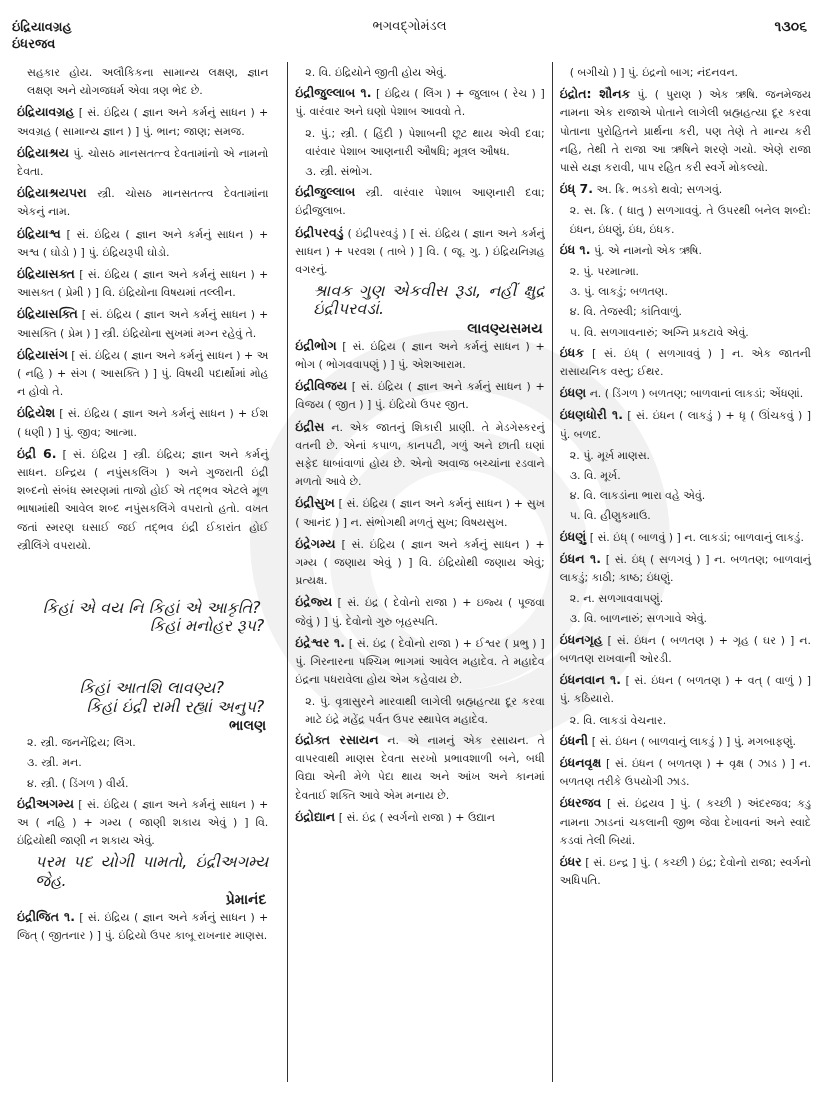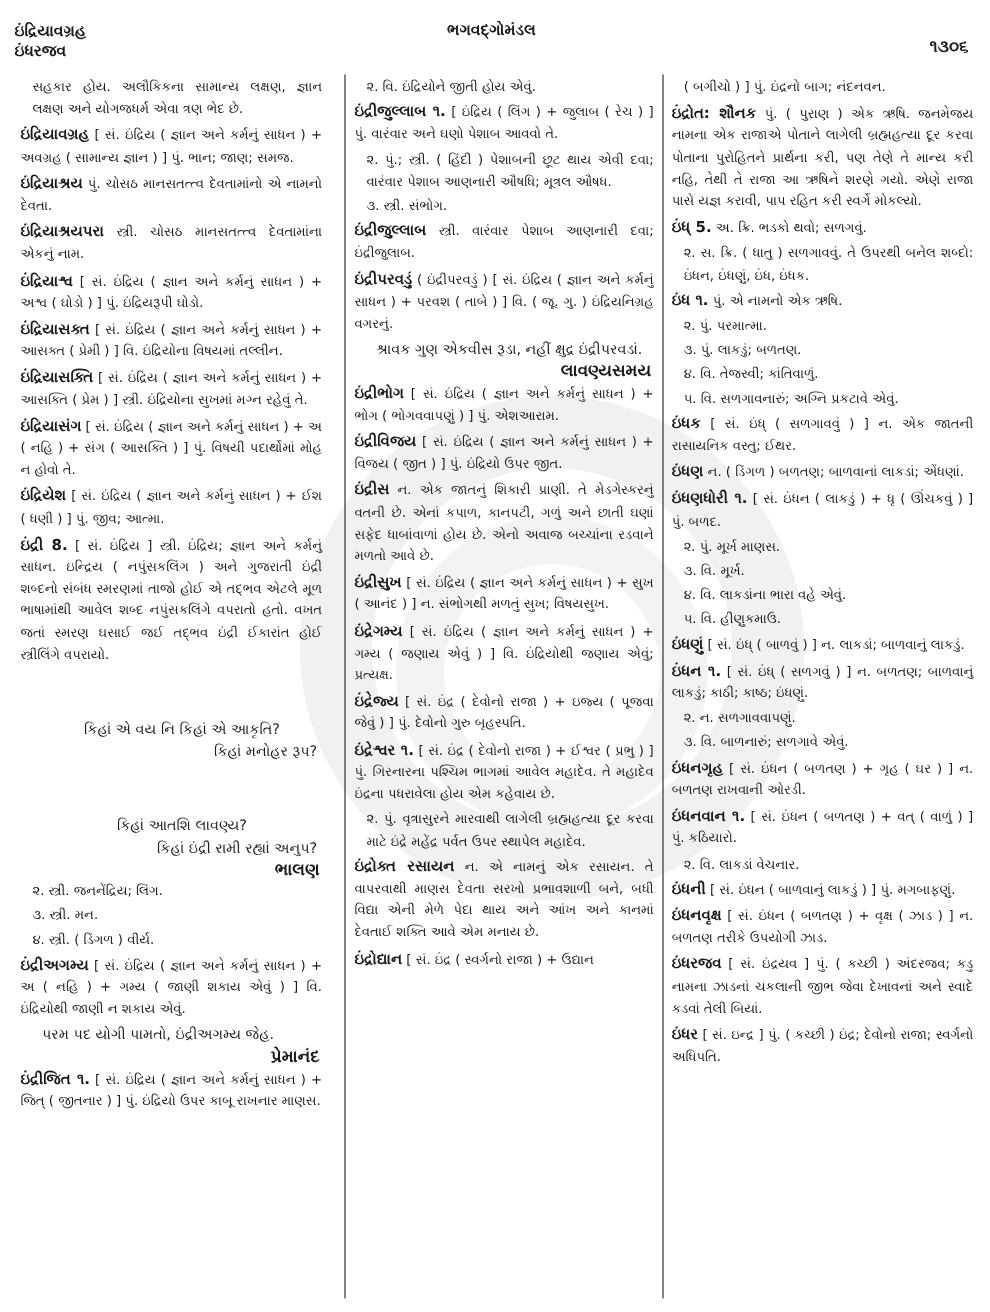--- a/index.html
+++ b/index.html
@@ -12,36 +12,36 @@
     border-radius: 50%; border: 60px solid #f1f1f1; box-sizing: border-box; z-index: 0;
   }
   .watermark2 {
     position: absolute; left: 330px; top: 430px; width: 260px; height: 260px;
     border-radius: 50%; border: 40px solid #f3f3f3; box-sizing: border-box; z-index: 0;
   }
   .header {
     position: absolute; top: 18px; left: 12px; right: 18px; height: 36px; z-index: 1;
   }
   .hdr-left { position: absolute; left: 0; top: 0; font-weight: bold; font-size: 13px; line-height: 17px; }
-  .hdr-center { position: absolute; left: 0; right: 0; top: 0; text-align: center; font-weight: bold; font-size: 13px; }
-  .hdr-right { position: absolute; right: 0; top: 13px; font-weight: bold; font-size: 14px; text-align: center; }
+  .hdr-center { position: absolute; left: 0; right: 0; top: 0; text-align: center; font-weight: normal; font-size: 13px; }
+  .hdr-right { position: absolute; right: 0; top: 0; font-weight: bold; font-size: 14px; text-align: center; }
   .columns {
     position: absolute; top: 62px; left: 10px; width: 808px; height: 1020px;
     display: flex; z-index: 1; justify-content: center;
   }
   .col {
     width: 269px; box-sizing: border-box; padding: 2px 7px 0 7px;
     font-size: 11px; line-height: 18.2px; text-align: justify;
   }
   .col.mid { border-left: 1.5px solid #333; border-right: 1.5px solid #333; margin-left: 12px; }
   .entry { margin-bottom: 3px; }
   .cont { padding-left: 10px; }
   .hw { font-weight: bold; font-size: 12.5px; }
   .sense { padding-left: 10px; margin-bottom: 2px; }
-  .quote { font-size: 12px; padding-left: 18px; }
+  .quote { font-size: 16px; padding-left: 18px; font-style: italic; }
   .quote.r { text-align: right; padding-right: 4px; }
   .quote.c { text-align: center; margin-top: 44px; }
   .src { text-align: right; font-size: 14px; padding-right: 2px; font-weight: bold; }
 </style>
 </head>
 <body>
 
 <div class="watermark"></div>
 <div class="watermark2"></div>
 
@@ -60,21 +60,21 @@
     <div class="entry cont">સહકાર હોય. અલૌકિકના સામાન્ય લક્ષણ, જ્ઞાન લક્ષણ અને યોગજધર્મ એવા ત્રણ ભેદ છે.</div>
 
     <div class="entry"><span class="hw">ઇંદ્રિયાવગ્રહ</span> <span>[ સં. ઇંદ્રિય ( જ્ઞાન અને કર્મનું સાધન ) + અવગ્રહ ( સામાન્ય જ્ઞાન ) ] પું. ભાન; જાણ; સમજ.</span></div>
     <div class="entry"><span class="hw">ઇંદ્રિયાશ્રય</span> <span>પું. ચોસઠ માનસતત્ત્વ દેવતામાંનો એ નામનો દેવતા.</span></div>
     <div class="entry"><span class="hw">ઇંદ્રિયાશ્રયપરા</span> <span>સ્ત્રી. ચોસઠ માનસતત્ત્વ દેવતામાંના એકનું નામ.</span></div>
     <div class="entry"><span class="hw">ઇંદ્રિયાશ્વ</span> <span>[ સં. ઇંદ્રિય ( જ્ઞાન અને કર્મનું સાધન ) + અશ્વ ( ઘોડો ) ] પું. ઇંદ્રિયરૂપી ઘોડો.</span></div>
     <div class="entry"><span class="hw">ઇંદ્રિયાસક્ત</span> <span>[ સં. ઇંદ્રિય ( જ્ઞાન અને કર્મનું સાધન ) + આસક્ત ( પ્રેમી ) ] વિ. ઇંદ્રિયોના વિષયમાં તલ્લીન.</span></div>
     <div class="entry"><span class="hw">ઇંદ્રિયાસક્તિ</span> <span>[ સં. ઇંદ્રિય ( જ્ઞાન અને કર્મનું સાધન ) + આસક્તિ ( પ્રેમ ) ] સ્ત્રી. ઇંદ્રિયોના સુખમાં મગ્ન રહેવું તે.</span></div>
     <div class="entry"><span class="hw">ઇંદ્રિયાસંગ</span> <span>[ સં. ઇંદ્રિય ( જ્ઞાન અને કર્મનું સાધન ) + અ ( નહિ ) + સંગ ( આસક્તિ ) ] પું. વિષયી પદાર્થોમાં મોહ ન હોવો તે.</span></div>
     <div class="entry"><span class="hw">ઇંદ્રિયેશ</span> <span>[ સં. ઇંદ્રિય ( જ્ઞાન અને કર્મનું સાધન ) + ઈશ ( ધણી ) ] પું. જીવ; આત્મા.</span></div>
-    <div class="entry"><span class="hw">ઇંદ્રી 8.</span> <span>[ સં. ઇંદ્રિય ] સ્ત્રી. ઇંદ્રિય; જ્ઞાન અને કર્મનું સાધન. ઇન્દ્રિય ( નપુંસકલિંગ ) અને ગુજરાતી ઇંદ્રી શબ્દનો સંબંધ સ્મરણમાં તાજો હોઈ એ તદ્ભવ એટલે મૂળ ભાષામાંથી આવેલ શબ્દ નપુંસકલિંગે વપરાતો હતો. વખત જતાં સ્મરણ ઘસાઈ જઈ તદ્ભવ ઇંદ્રી ઈકારાંત હોઈ સ્ત્રીલિંગે વપરાયો.</span></div>
+    <div class="entry"><span class="hw">ઇંદ્રી 6.</span> <span>[ સં. ઇંદ્રિય ] સ્ત્રી. ઇંદ્રિય; જ્ઞાન અને કર્મનું સાધન. ઇન્દ્રિય ( નપુંસકલિંગ ) અને ગુજરાતી ઇંદ્રી શબ્દનો સંબંધ સ્મરણમાં તાજો હોઈ એ તદ્ભવ એટલે મૂળ ભાષામાંથી આવેલ શબ્દ નપુંસકલિંગે વપરાતો હતો. વખત જતાં સ્મરણ ઘસાઈ જઈ તદ્ભવ ઇંદ્રી ઈકારાંત હોઈ સ્ત્રીલિંગે વપરાયો.</span></div>
 
     <div class="quote c">કિહાં એ વય નિ કિહાં એ આકૃતિ?</div>
     <div class="quote r">કિહાં મનોહર રૂપ?</div>
     <div class="quote c">કિહાં આતશિ લાવણ્ય?</div>
     <div class="quote r">કિહાં ઇંદ્રી રામી રહ્યાં અનુપ?</div>
     <div class="src">ભાલણ</div>
 
     <div class="sense">૨. સ્ત્રી. જનનેંદ્રિય; લિંગ.</div>
     <div class="sense">૩. સ્ત્રી. મન.</div>
     <div class="sense">૪. સ્ત્રી. ( ડિંગળ ) વીર્ય.</div>
@@ -105,21 +105,21 @@
     <div class="entry"><span class="hw">ઇંદ્રેશ્વર ૧.</span> <span>[ સં. ઇંદ્ર ( દેવોનો રાજા ) + ઈશ્વર ( પ્રભુ ) ] પું. ગિરનારના પશ્ચિમ ભાગમાં આવેલ મહાદેવ. તે મહાદેવ ઇંદ્રના પધરાવેલા હોય એમ કહેવાય છે.</span></div>
     <div class="sense">૨. પું. વૃત્રાસુરને મારવાથી લાગેલી બ્રહ્મહત્યા દૂર કરવા માટે ઇંદ્રે મહેંદ્ર પર્વત ઉપર સ્થાપેલ મહાદેવ.</div>
 
     <div class="entry"><span class="hw">ઇંદ્રોક્ત રસાયન</span> <span>ન. એ નામનું એક રસાયન. તે વાપરવાથી માણસ દેવતા સરખો પ્રભાવશાળી બને, બધી વિદ્યા એની મેળે પેદા થાય અને આંખ અને કાનમાં દેવતાઈ શક્તિ આવે એમ મનાય છે.</span></div>
     <div class="entry"><span class="hw">ઇંદ્રોદ્યાન</span> <span>[ સં. ઇંદ્ર ( સ્વર્ગનો રાજા ) + ઉદ્યાન</span></div>
   </div>
 
   <div class="col">
     <div class="entry cont">( બગીચો ) ] પું. ઇંદ્રનો બાગ; નંદનવન.</div>
     <div class="entry"><span class="hw">ઇંદ્રોત: શૌનક</span> <span>પું. ( પુરાણ ) એક ઋષિ. જનમેજય નામના એક રાજાએ પોતાને લાગેલી બ્રહ્મહત્યા દૂર કરવા પોતાના પુરોહિતને પ્રાર્થના કરી, પણ તેણે તે માન્ય કરી નહિ, તેથી તે રાજા આ ઋષિને શરણે ગયો. એણે રાજા પાસે યજ્ઞ કરાવી, પાપ રહિત કરી સ્વર્ગે મોકલ્યો.</span></div>
-    <div class="entry"><span class="hw">ઇંધ્ 5.</span> <span>અ. ક્રિ. ભડકો થવો; સળગવું.</span></div>
+    <div class="entry"><span class="hw">ઇંધ્ 7.</span> <span>અ. ક્રિ. ભડકો થવો; સળગવું.</span></div>
     <div class="sense">૨. સ. ક્રિ. ( ધાતુ ) સળગાવવું. તે ઉપરથી બનેલ શબ્દો: ઇંધન, ઇંધણું, ઇંધ, ઇંધક.</div>
 
     <div class="entry"><span class="hw">ઇંધ ૧.</span> <span>પું. એ નામનો એક ઋષિ.</span></div>
     <div class="sense">૨. પું. પરમાત્મા.</div>
     <div class="sense">૩. પું. લાકડું; બળતણ.</div>
     <div class="sense">૪. વિ. તેજસ્વી; કાંતિવાળું.</div>
     <div class="sense">૫. વિ. સળગાવનારું; અગ્નિ પ્રકટાવે એવું.</div>
 
     <div class="entry"><span class="hw">ઇંધક</span> <span>[ સં. ઇંધ્ ( સળગાવવું ) ] ન. એક જાતની રાસાયનિક વસ્તુ; ઈથર.</span></div>
     <div class="entry"><span class="hw">ઇંધણ</span> <span>ન. ( ડિંગળ ) બળતણ; બાળવાનાં લાકડાં; એંધણાં.</span></div>

